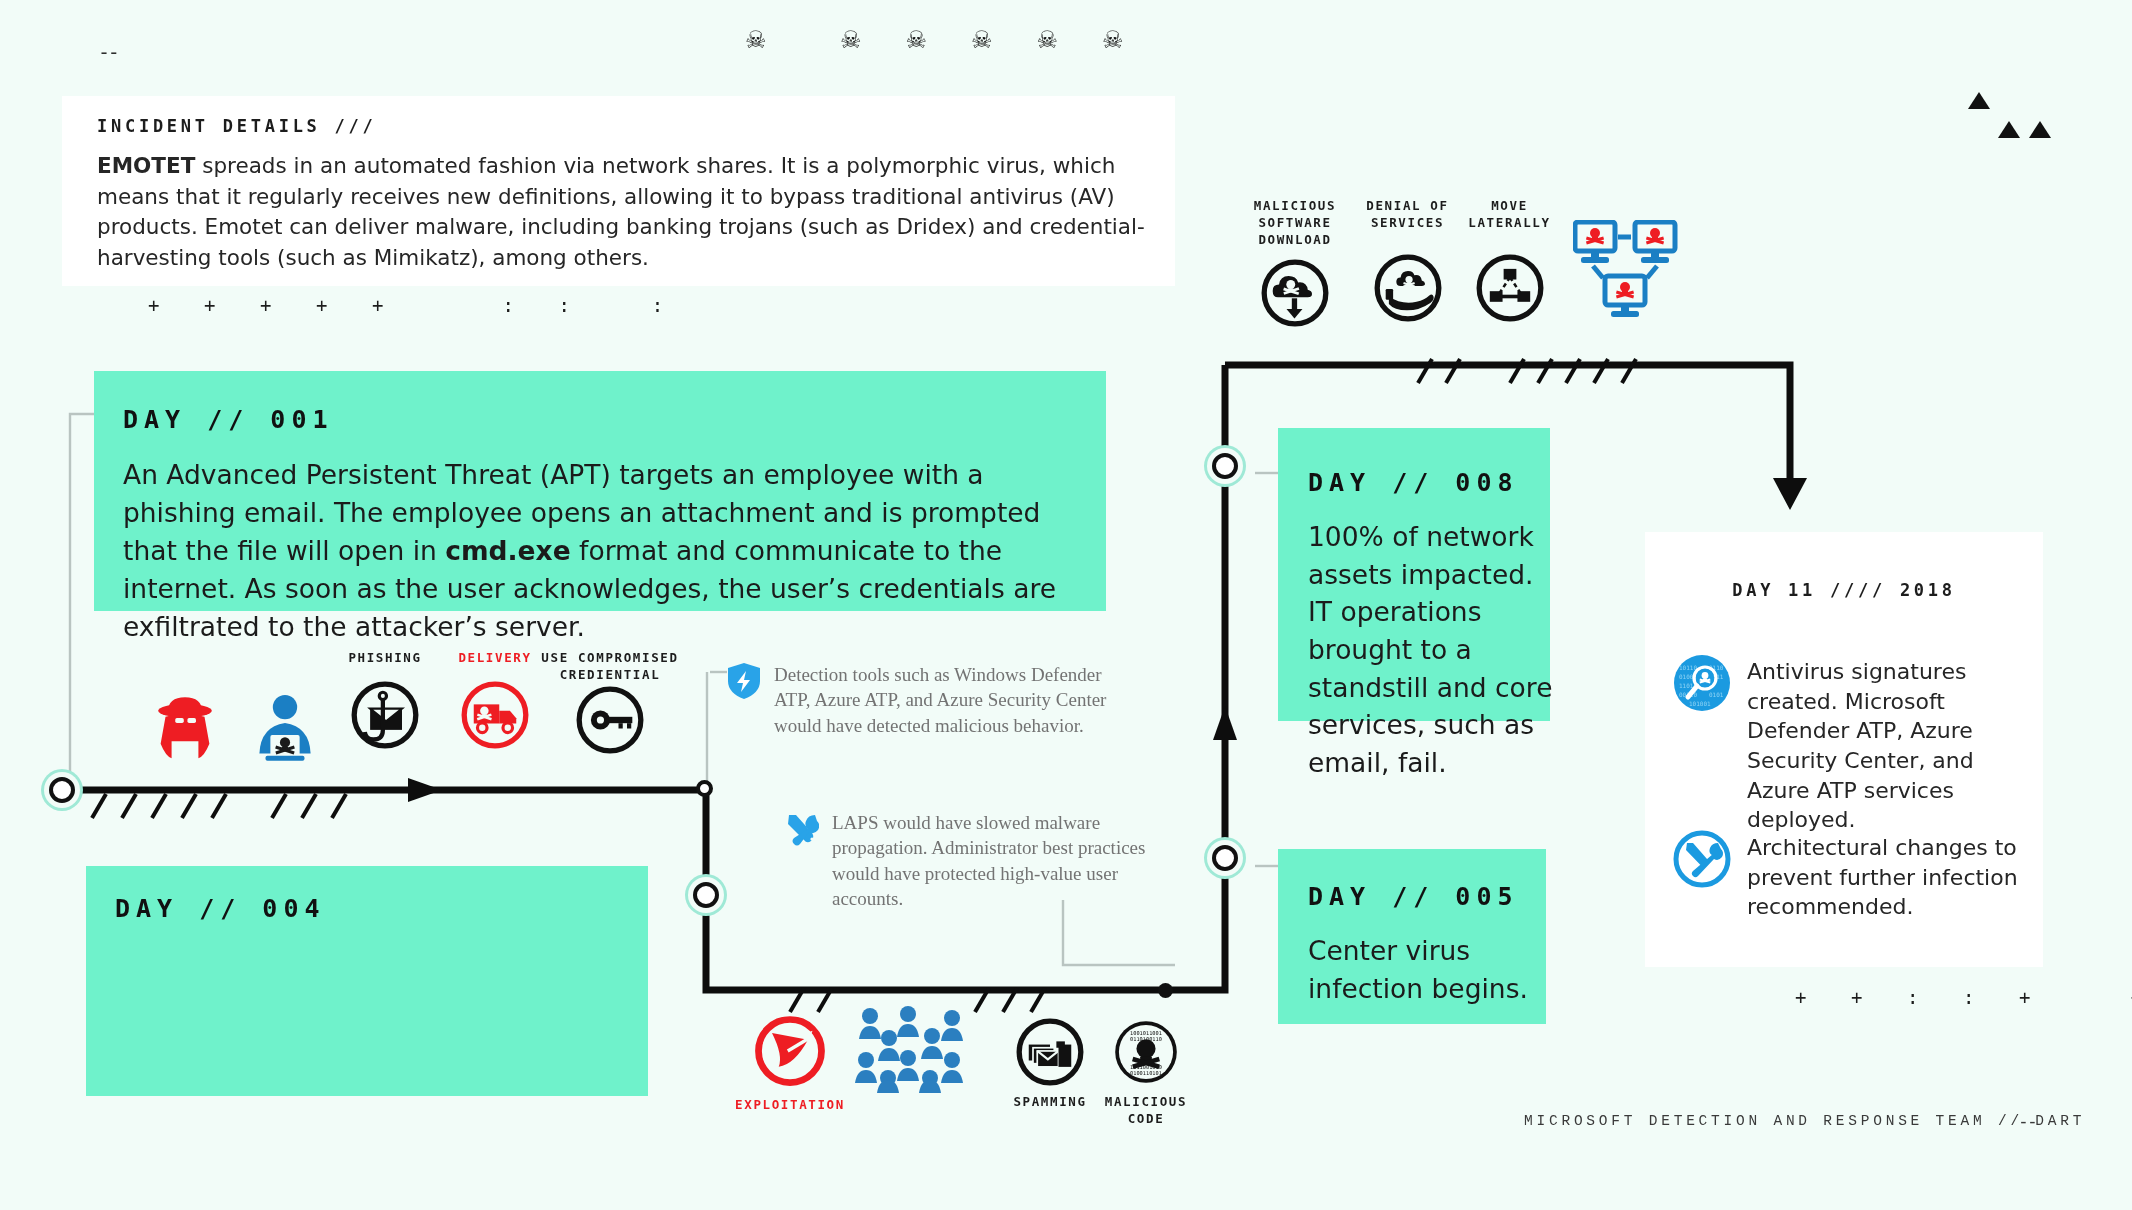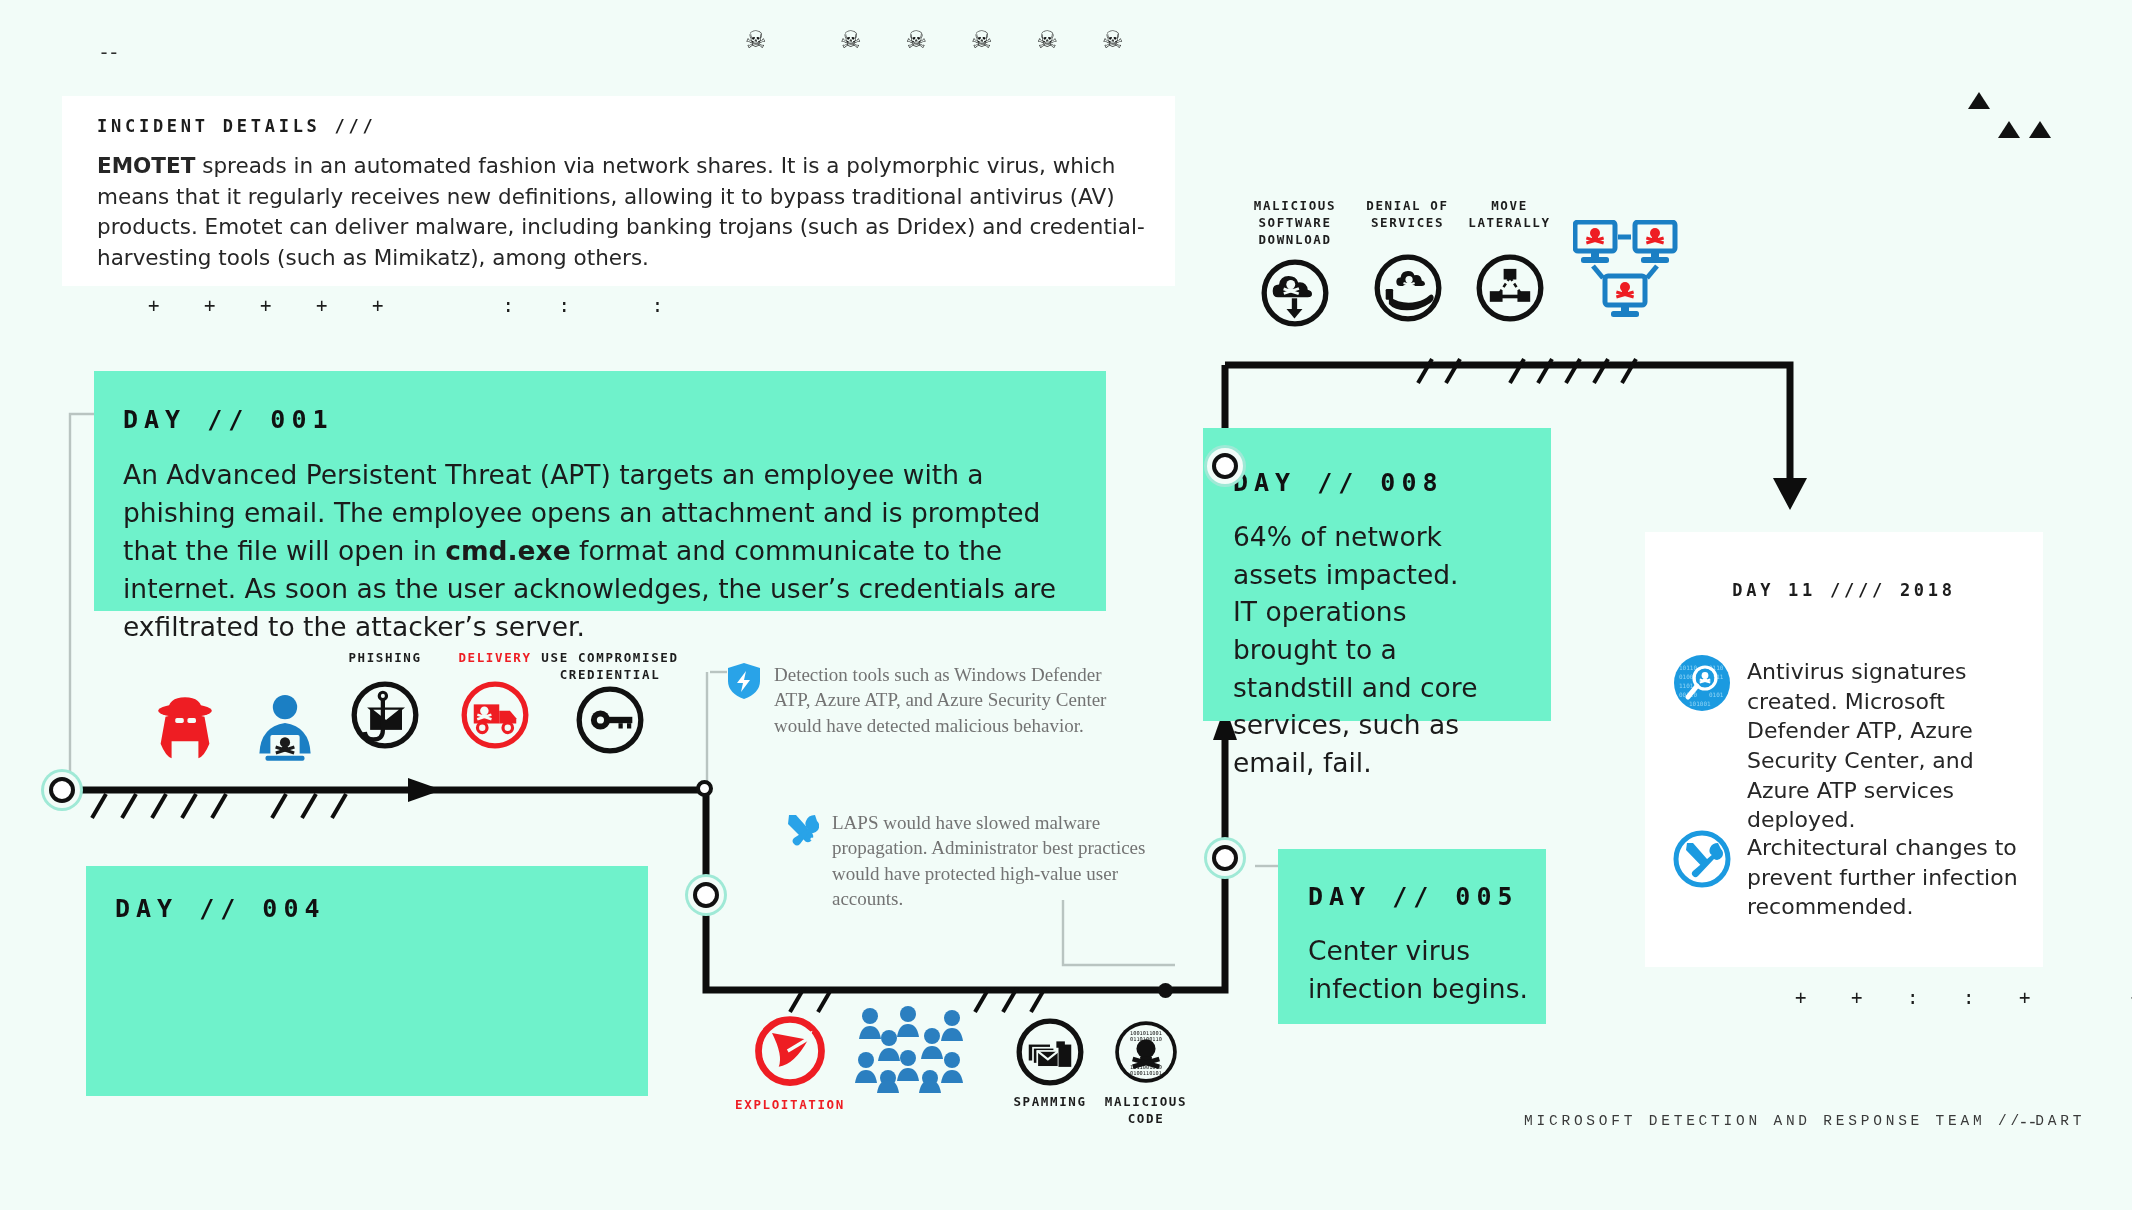--- a/index.html
+++ b/index.html
@@ -61,21 +61,21 @@
   #day001 { left: 94px; top: 371px; width: 1012px; height: 240px; }
   #day001 .day-label { position:absolute; left: 29px; top: 34px; font-size: 25px; }
   #day001 .day-text  { position:absolute; left: 29px; top: 85px; width: 960px;
                        font-size: 26.5px; line-height: 1.43; }
 
   #day004 { left: 86px; top: 866px; width: 562px; height: 230px; }
   #day004 .day-label { position:absolute; left: 29px; top: 28px; font-size: 25px; }
   #day004 .day-text  { position:absolute; left: 29px; top: 78px; width: 520px;
                        font-size: 26.5px; line-height: 1.43; }
 
-  #day008 { left: 1203px; top: 428px; width: 348px; height: 293px; }
+  #day008 { left: 1278px; top: 428px; width: 272px; height: 293px; }
   #day008 .day-label { position:absolute; left: 30px; top: 40px; font-size: 25px; }
   #day008 .day-text  { position:absolute; left: 30px; top: 90px; width: 250px;
                        font-size: 26.5px; line-height: 1.42; }
 
   #day005 { left: 1278px; top: 849px; width: 268px; height: 175px; }
   #day005 .day-label { position:absolute; left: 30px; top: 33px; font-size: 25px; }
   #day005 .day-text  { position:absolute; left: 30px; top: 83px; width: 230px;
                        font-size: 26.5px; line-height: 1.42; }
 
   
@@ -250,21 +250,21 @@
     <div class="day-label">DAY // 001</div>
     <div class="day-text"><span>An Advanced Persistent Threat (APT) targets an employee with a phishing email. The employee opens an attachment and is prompted that the file will open in </span><b>cmd.exe</b><span> format and communicate to the internet. As soon as the user acknowledges, the user’s credentials are exfiltrated to the attacker’s server.</span></div>
   </div>
 
   <div class="day-card" id="day004">
     <div class="day-label">DAY // 004</div>
   </div>
 
   <div class="day-card" id="day008">
     <div class="day-label">DAY // 008</div>
-    <div class="day-text">64% of network assets impacted. IT operations brought to a standstill and core services, such as email, fail.</div>
+    <div class="day-text">100% of network assets impacted. IT operations brought to a standstill and core services, such as email, fail.</div>
   </div>
 
   <div class="day-card" id="day005">
     <div class="day-label">DAY // 005</div>
     <div class="day-text">Center virus infection begins.</div>
   </div>
 
   <div class="node" style="left:49px; top:777px;"></div>
   <div class="node-plain" style="left:696px; top:780px;"></div>
   <div class="node" style="left:693px; top:882px;"></div>

